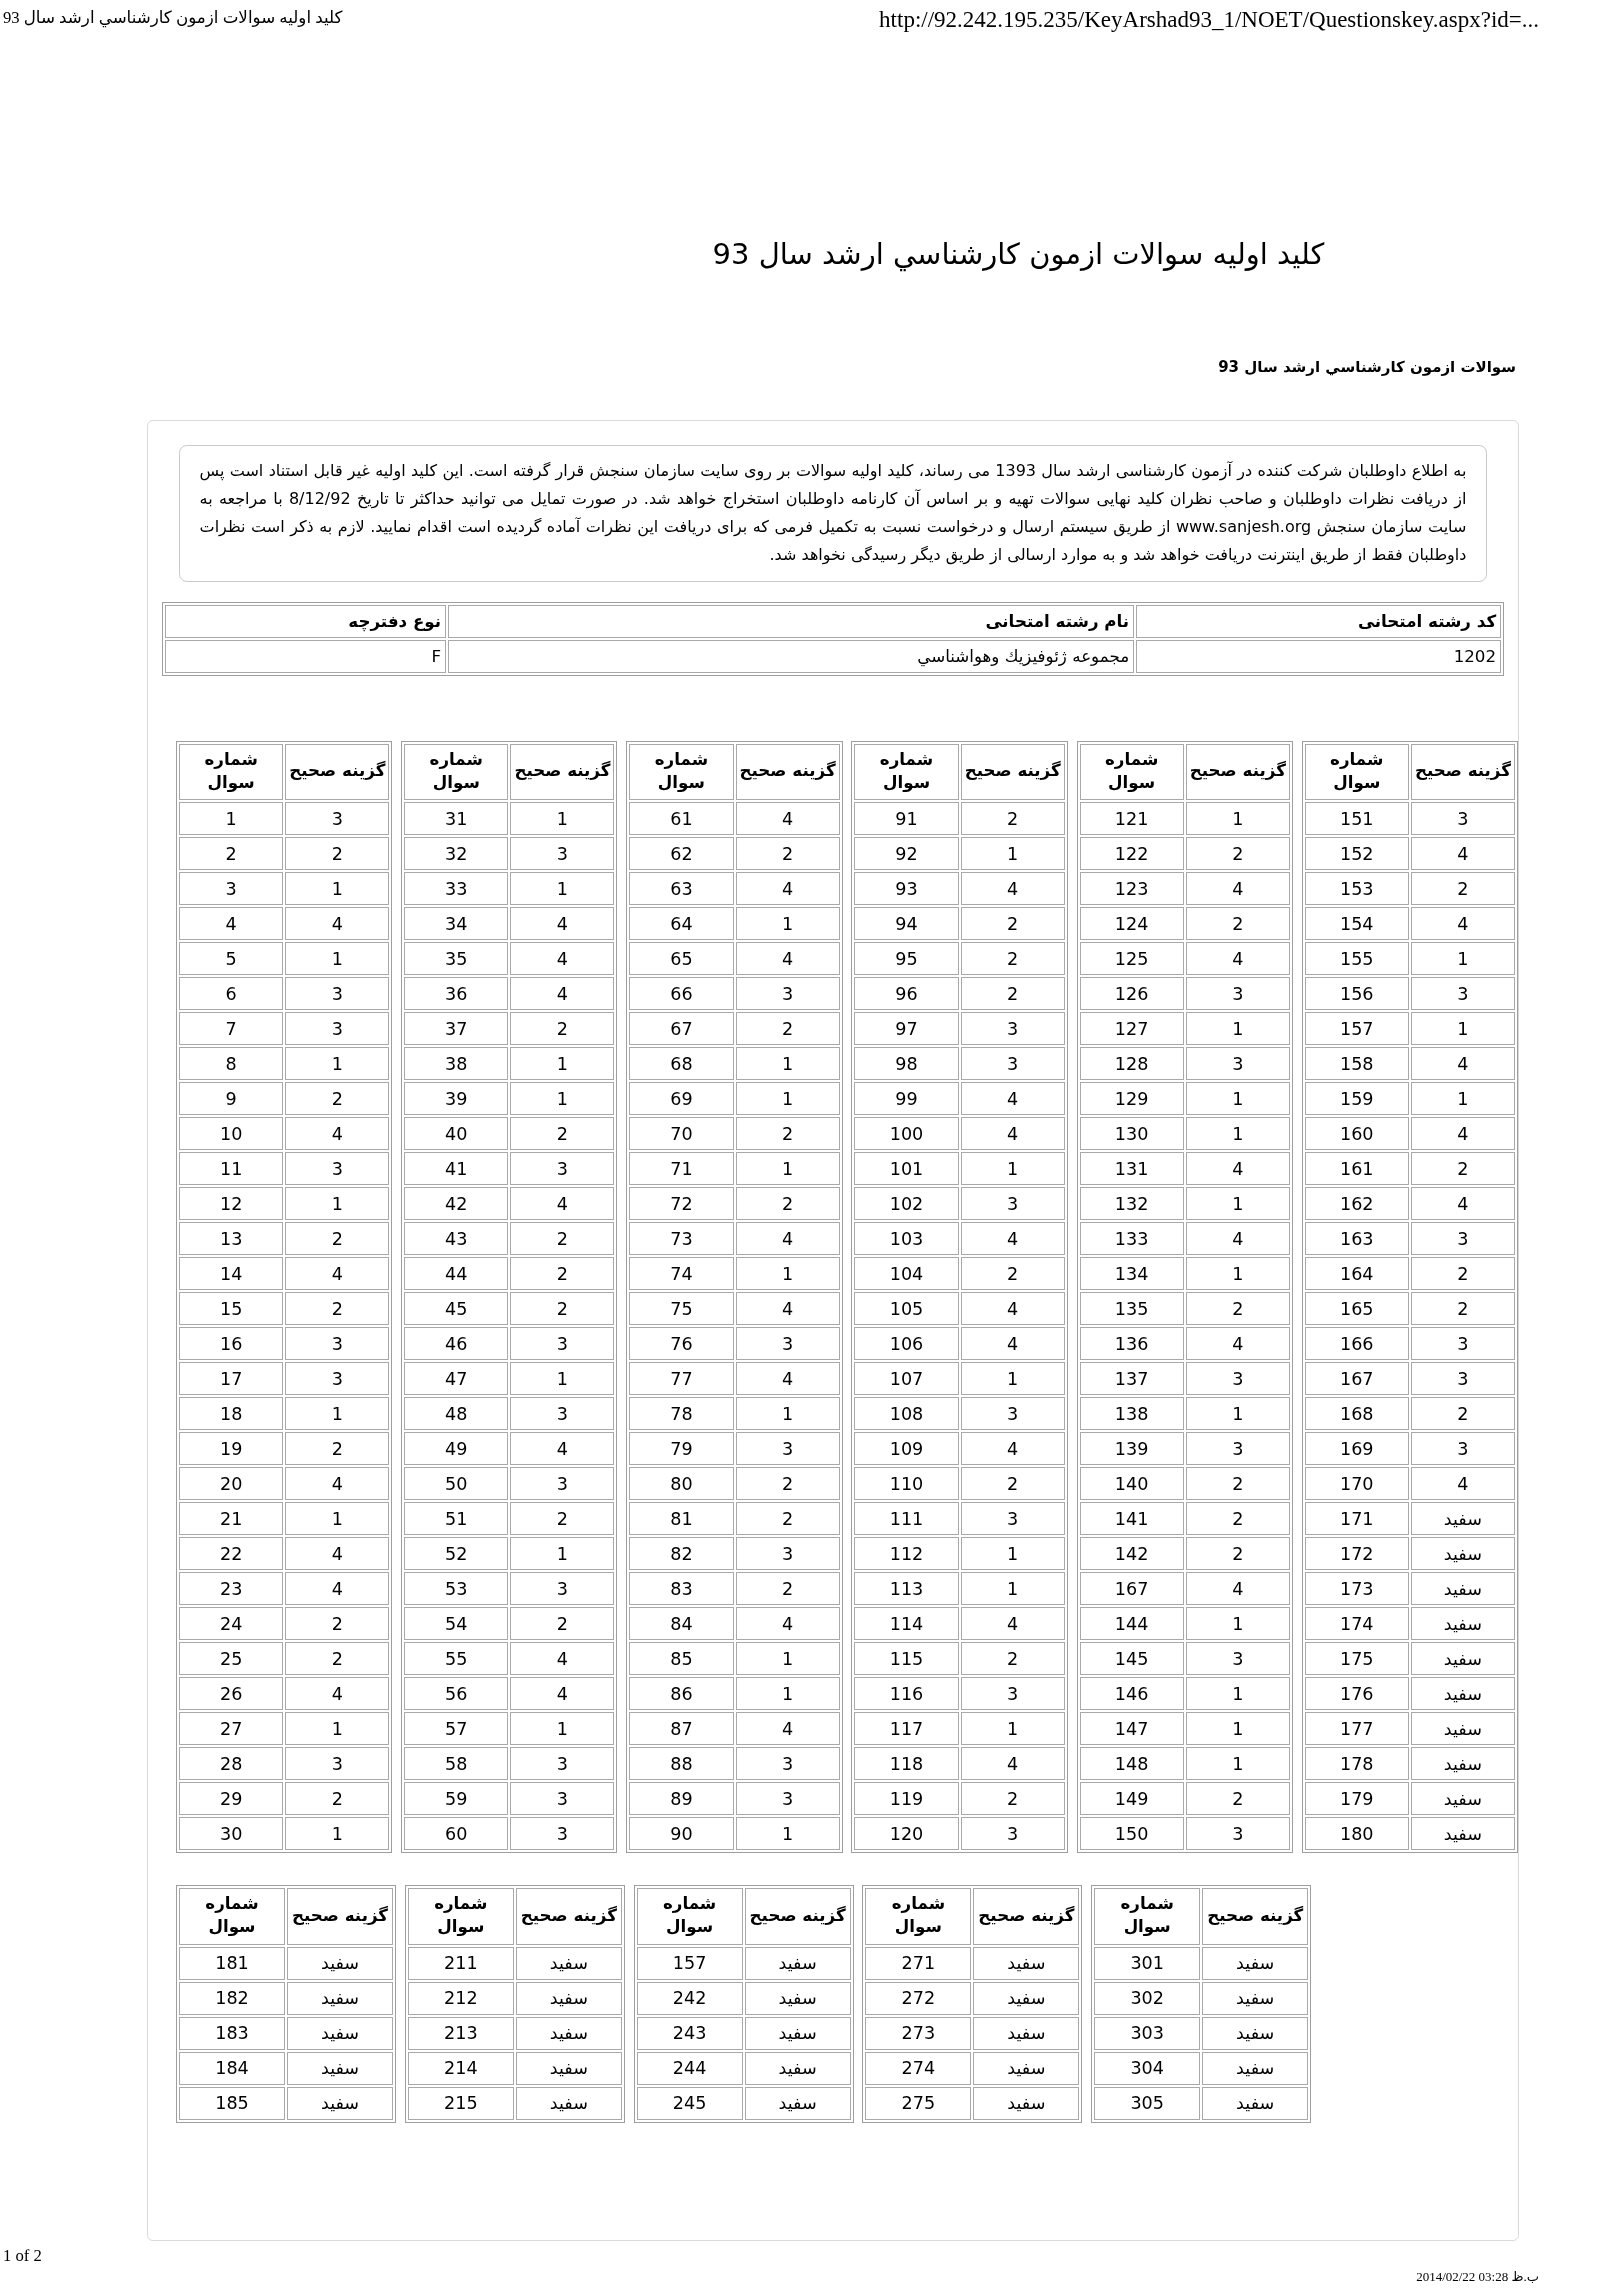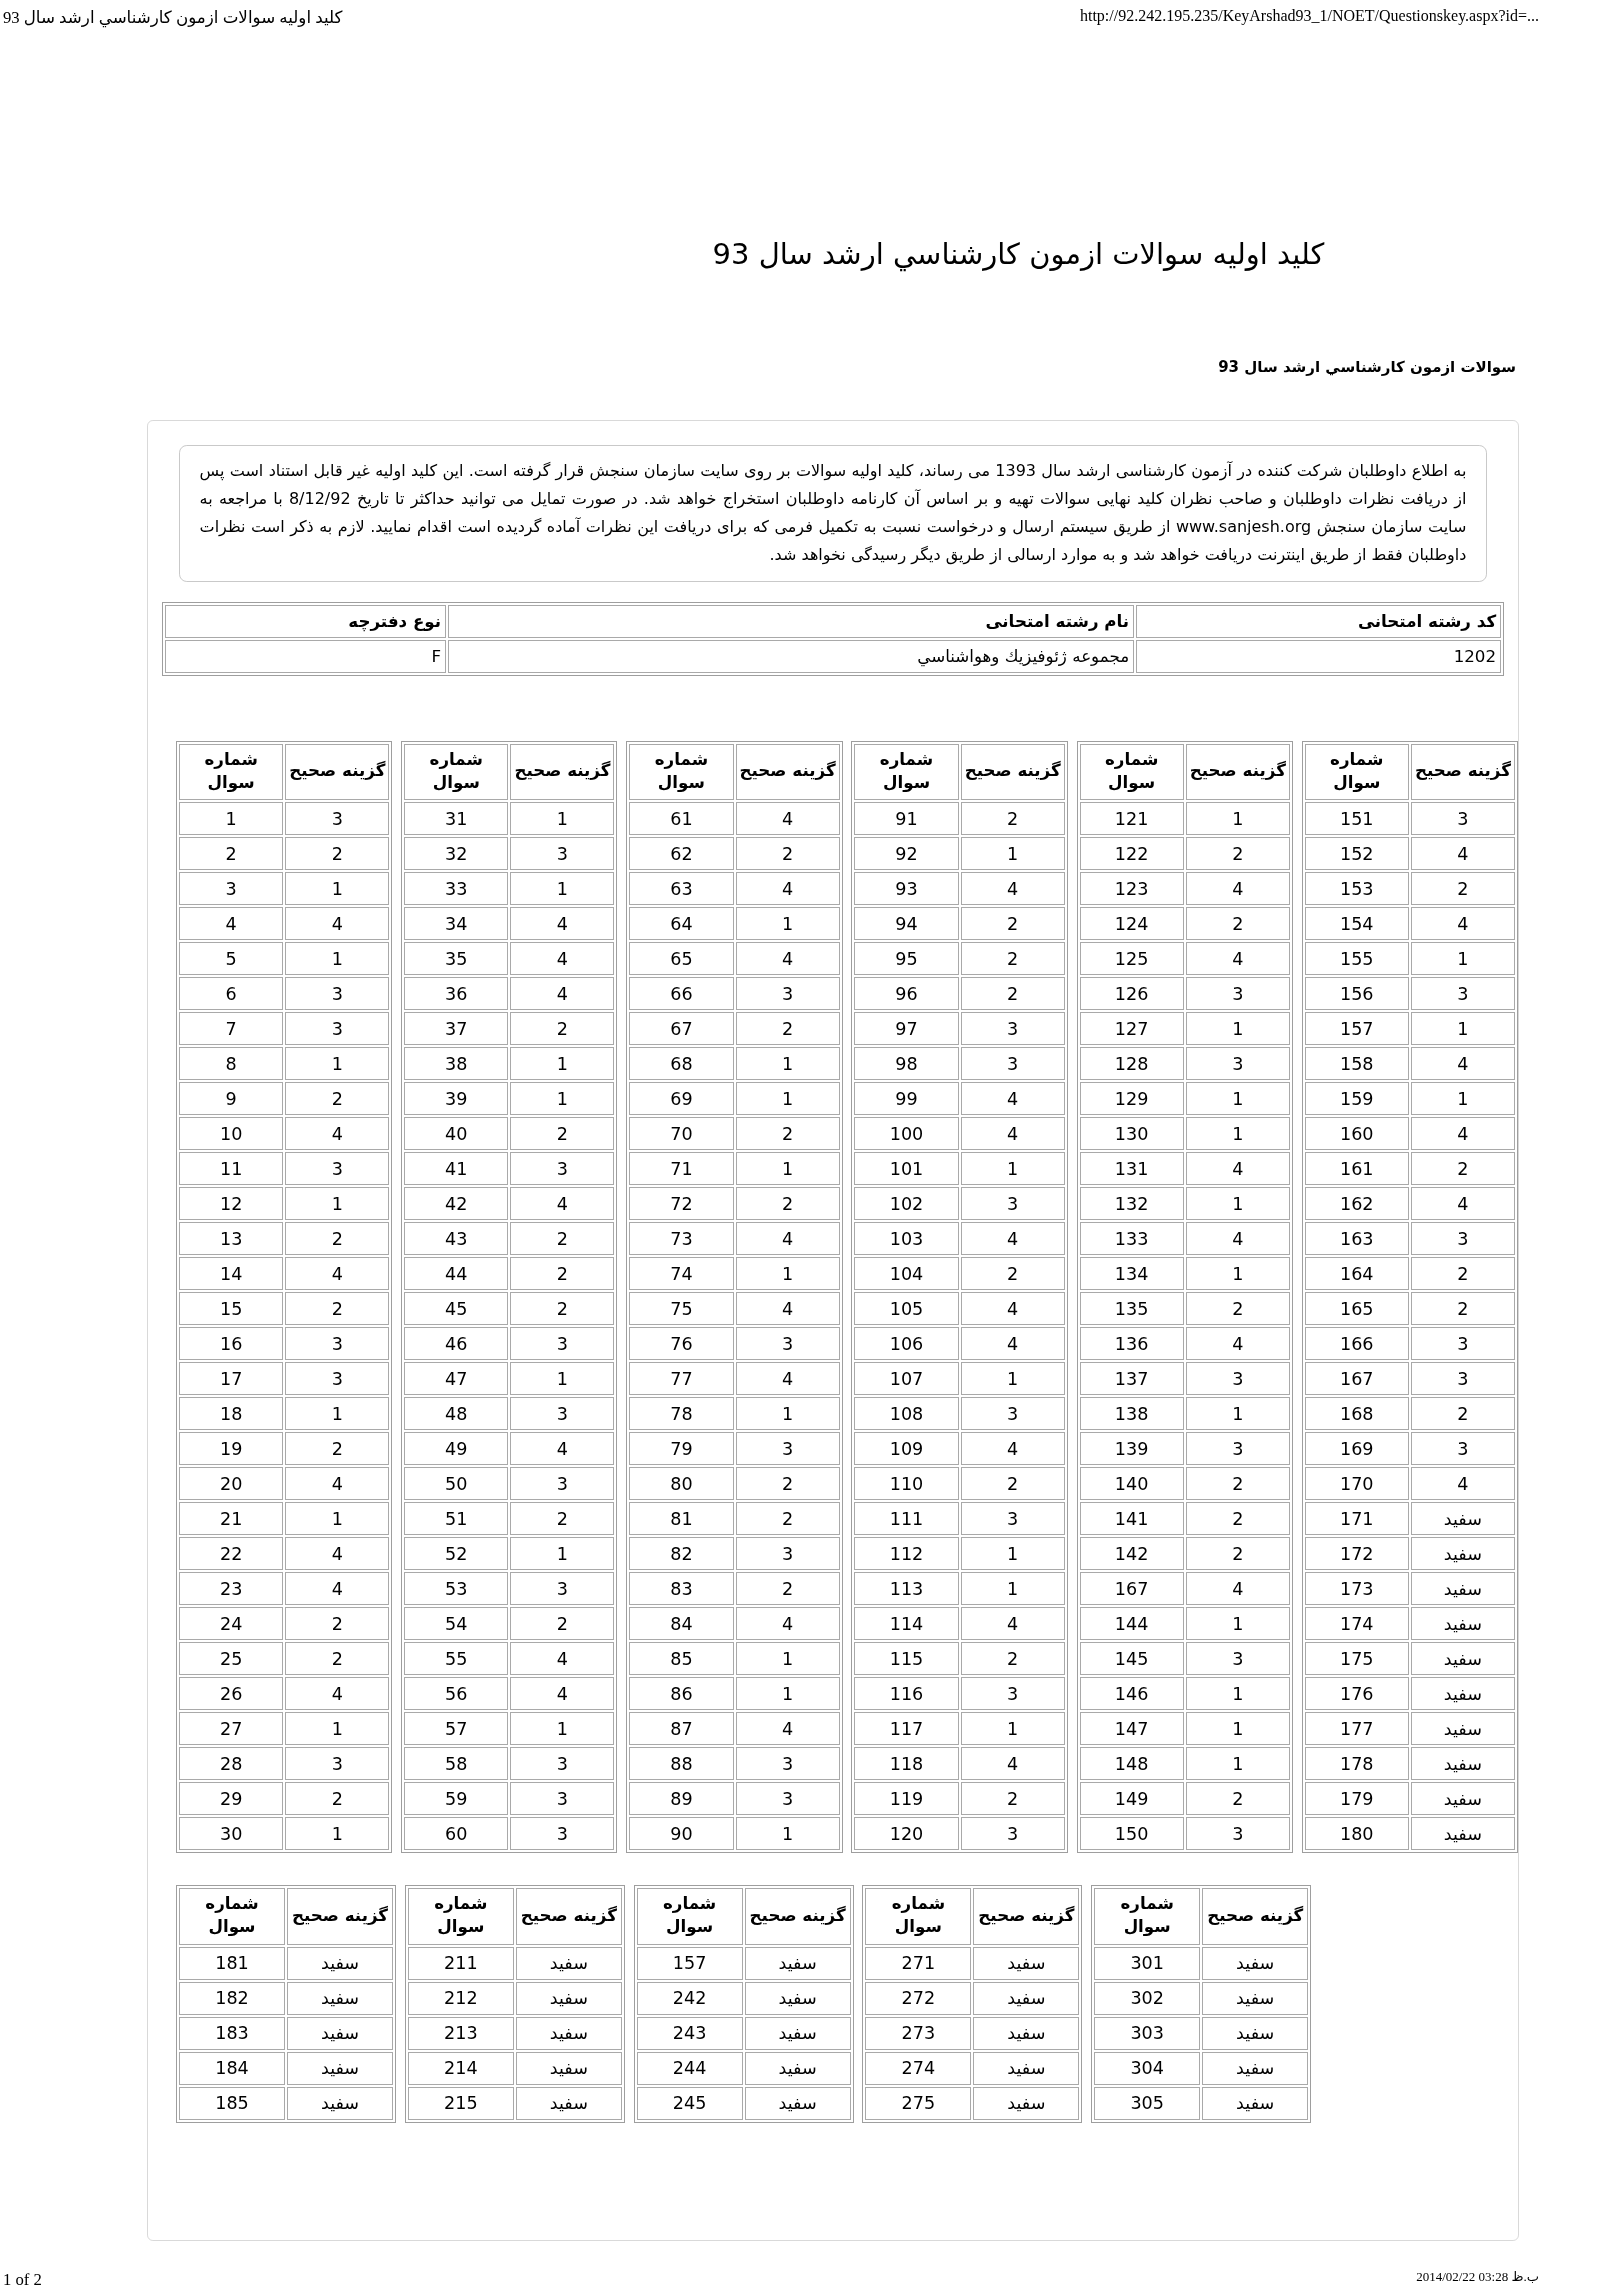--- a/index.html
+++ b/index.html
@@ -8,21 +8,21 @@
     font-family:"DejaVu Sans",sans-serif;color:#000;overflow:hidden;
   }
   .serif{font-family:"Liberation Serif","DejaVu Sans",serif;}
 
   .print-header-left{
     position:absolute;top:6.9px;left:2.9px;width:451px;
     font-size:16.7px;direction:rtl;text-align:left;white-space:nowrap;
   }
   .print-header-right{
     position:absolute;top:6.9px;right:81px;
-    font-size:16px;direction:ltr;white-space:nowrap;
+    font-size:23px;direction:ltr;white-space:nowrap;
   }
   .page-title{
     position:absolute;top:218px;left:416px;width:1205px;
     font-size:29px;font-weight:normal;text-align:center;direction:rtl;white-space:nowrap;
   }
   .subtitle{
     position:absolute;top:358px;right:104px;
     font-size:15px;font-weight:bold;direction:rtl;white-space:nowrap;
   }
 
@@ -54,21 +54,21 @@
   .ans{border:1px solid #9e9e9e;}
   .ans th{
     width:100px;font-size:16.7px;font-weight:bold;line-height:1.4;
     border:1px solid #a9a9a9;padding:2.9px 2px 4.9px 2px;text-align:center;direction:rtl;
   }
   .ans td{
     height:31px;border:1px solid #a9a9a9;text-align:center;vertical-align:middle;
     font-size:17.6px;padding:0;direction:rtl;
   }
 
-  .print-footer-left{position:absolute;bottom:3px;left:2.9px;font-size:16.7px;text-align:center;}
+  .print-footer-left{position:absolute;bottom:27px;left:2.9px;font-size:16.7px;text-align:center;}
   .print-footer-right{position:absolute;bottom:8px;right:81px;font-size:13px;direction:ltr;margin-top:16px;}
 </style>
 </head>
 <body>
 
 <div class="print-header-left serif">کلید اولیه سوالات ازمون کارشناسي ارشد سال 93</div>
 <div class="print-header-right serif">http://92.242.195.235/KeyArshad93_1/NOET/Questionskey.aspx?id=...</div>
 
 <h1 class="page-title">کلید اولیه سوالات ازمون کارشناسي ارشد سال 93</h1>
 <div class="subtitle">سوالات ازمون کارشناسي ارشد سال 93</div>

